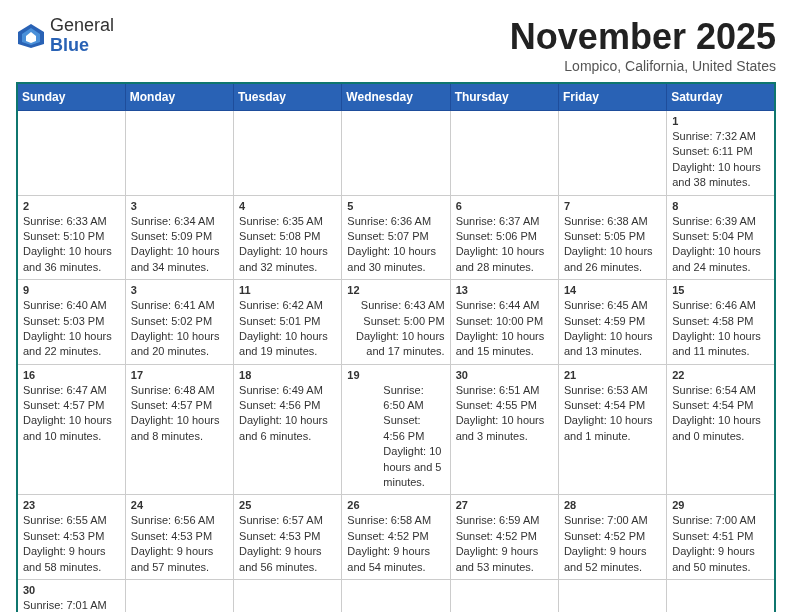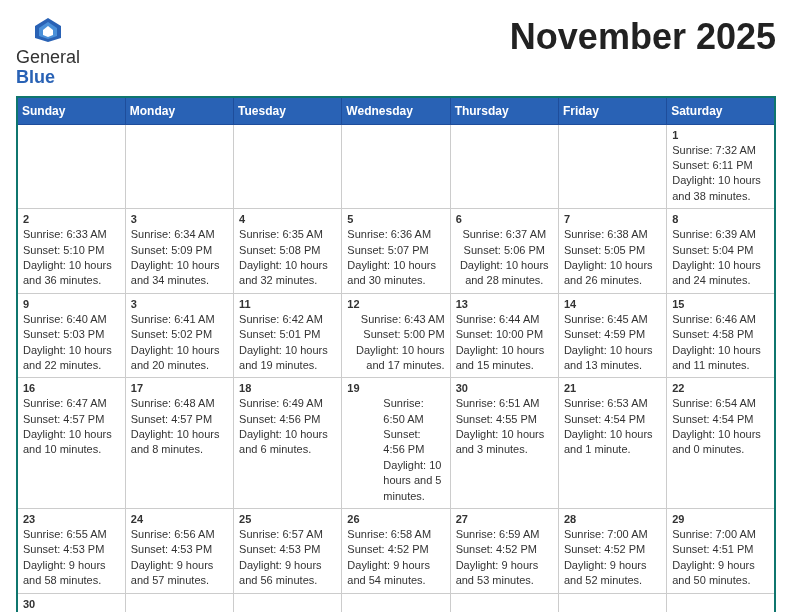--- a/index.html
+++ b/index.html
@@ -13,21 +13,20 @@
     .header-section {
       display: flex;
       justify-content: space-between;
       align-items: flex-start;
       margin-bottom: 8px;
     }
     .logo {
       display: flex;
       align-items: center;
       gap: 4px;
-      flex-direction: column;
     }
     .logo-text {
       font-size: 18px;
       font-weight: normal;
       color: #333;
       line-height: 1.1;
     }
     .logo-text span {
       display: block;
     }
@@ -99,20 +98,21 @@
       <polygon points="15,6 24,12 24,20 15,23 6,20 6,12" fill="#4a90d9"></polygon>
       <polygon points="15,10 20,14 20,19 15,21 10,19 10,14" fill="#fff"></polygon>
     </svg>
     <div class="logo-text">
       <span>General</span>
       <span style="color:#2962b5;font-weight:bold;">Blue</span>
     </div>
   </div>
   <div class="title-section">
     <div class="calendar-title">November 2025</div>
+    <div class="calendar-subtitle">Lompico, California, United States</div>
   </div>
 </div>
 
 <table>
   <thead>
     <tr>
 
     <th>Sunday</th>
         <th>Monday</th>
         <th>Tuesday</th>
@@ -158,21 +158,21 @@
 Daylight: 10 hours and 32 minutes.</div>
         </td>
         <td>
           <span class="day-number">5</span>
           <div class="day-info" style="white-space: pre-line;">Sunrise: 6:36 AM
 Sunset: 5:07 PM
 Daylight: 10 hours and 30 minutes.</div>
         </td>
         <td>
           <span class="day-number">6</span>
-          <div class="day-info" style="white-space: pre-line; text-align: center;">Sunrise: 6:37 AM
+          <div class="day-info" style="white-space: pre-line;">Sunrise: 6:37 AM
 Sunset: 5:06 PM
 Daylight: 10 hours and 28 minutes.</div>
         </td>
         <td>
           <span class="day-number">7</span>
           <div class="day-info" style="white-space: pre-line;">Sunrise: 6:38 AM
 Sunset: 5:05 PM
 Daylight: 10 hours and 26 minutes.</div>
         </td>
         <td>

